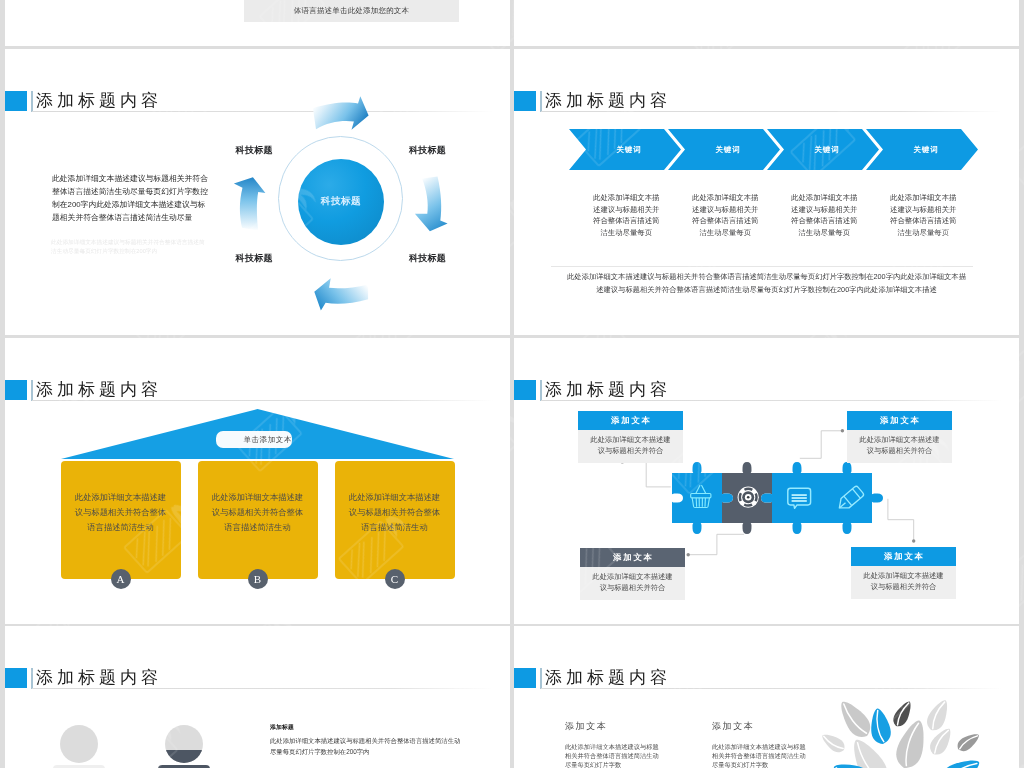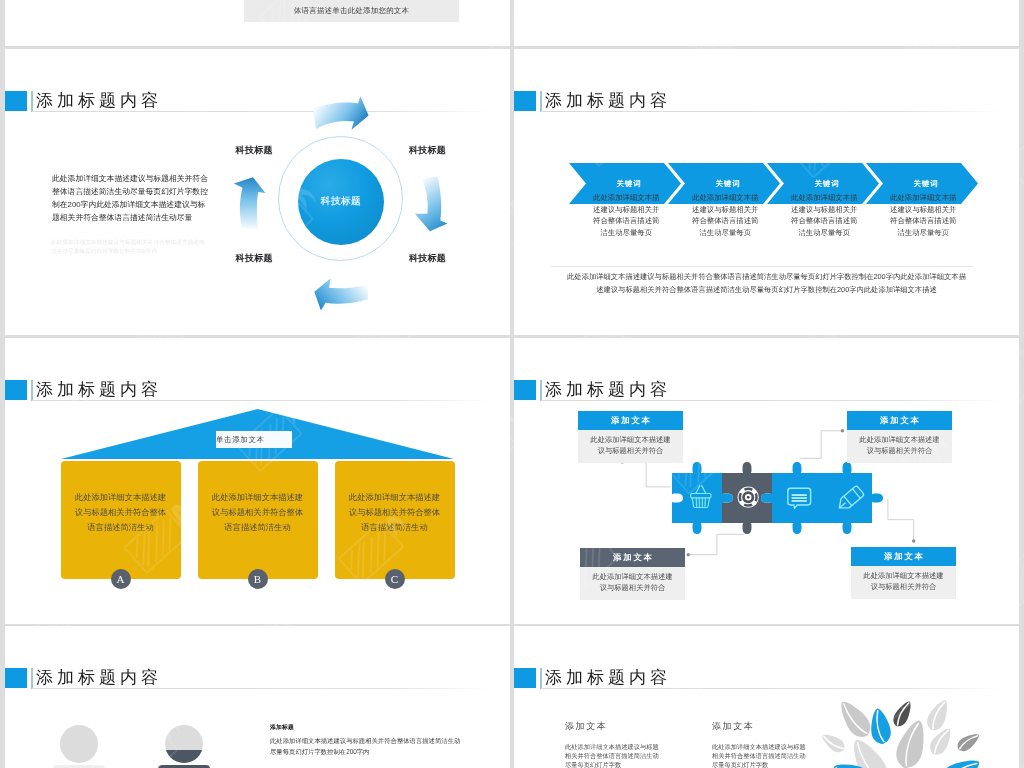--- a/index.html
+++ b/index.html
@@ -40,30 +40,30 @@
   .s1-diagram .core span{font-size:9.6px;color:#d9efff;font-weight:bold;letter-spacing:.5px;position:relative;top:-1px;}
   .s1-diagram .arrows{position:absolute;left:0;top:0;}
   .s1-diagram .lbl{position:absolute;font-size:9px;font-weight:bold;color:#26272a;letter-spacing:.3px;white-space:nowrap;line-height:9px;}
   .lbl-tl{left:15.6px;top:56.7px;}
   .lbl-tr{left:188.9px;top:56.7px;}
   .lbl-bl{left:15.6px;top:165.2px;}
   .lbl-br{left:188.9px;top:165.2px;}
 
   
   .s2-chevrons{position:absolute;left:55px;top:80px;width:396px;height:41px;}
-  .chev{position:absolute;top:0;height:41px;background:#0d9ae3;margin-top:34px;}
+  .chev{position:absolute;top:0;height:41px;background:#0d9ae3;}
   .s2-cols{position:absolute;left:40px;top:143px;width:430px;}
   .s2-col{position:absolute;top:0;width:68.5px;font-size:7.4px;line-height:11.6px;color:#39393b;text-align:center;letter-spacing:0;}
   .s2-rule{position:absolute;left:37px;top:217px;width:422px;height:1px;background:#e6e6e6;}
   .s2-foot{position:absolute;left:50px;top:222px;width:405px;font-size:7.3px;line-height:12.9px;color:#39393b;text-align:center;letter-spacing:0;}
 
   
   .s3-roof{position:absolute;left:56px;top:71px;width:393px;height:50px;}
   .s3-rooflabel{position:absolute;left:211px;top:93px;width:76px;height:17px;background:#f6fbfe;
-       font-size:7.5px;color:#3c3c3c;text-align:left;line-height:17px;letter-spacing:.6px;}
+       font-size:7.5px;color:#3c3c3c;text-align:right;line-height:17px;letter-spacing:.6px;border-radius:7px;}
   .s3-cards{position:absolute;left:55.5px;top:123px;width:396px;height:130px;}
   .s3-card{position:absolute;top:0;width:120px;height:118px;background:#eab308;border-radius:4px;}
   .s3-card .t{position:absolute;left:12.5px;top:29px;width:95px;font-size:8.3px;line-height:14.85px;color:#4a4a4a;text-align:center;}
   .s3-badge{position:absolute;top:108px;width:20px;height:20px;border-radius:50%;background:#58616d;
        color:#fff;font-size:11px;line-height:20px;text-align:center;font-family:"Liberation Serif",serif;}
 
   
   .s4-wrap{position:absolute;left:0;top:0;width:505px;height:286px;}
   .s4-card{position:absolute;width:105px;}
   .s4-card .h{height:19px;line-height:19px;text-align:center;color:#fff;font-size:8.4px;font-weight:bold;letter-spacing:1.8px;text-indent:1.8px;}

